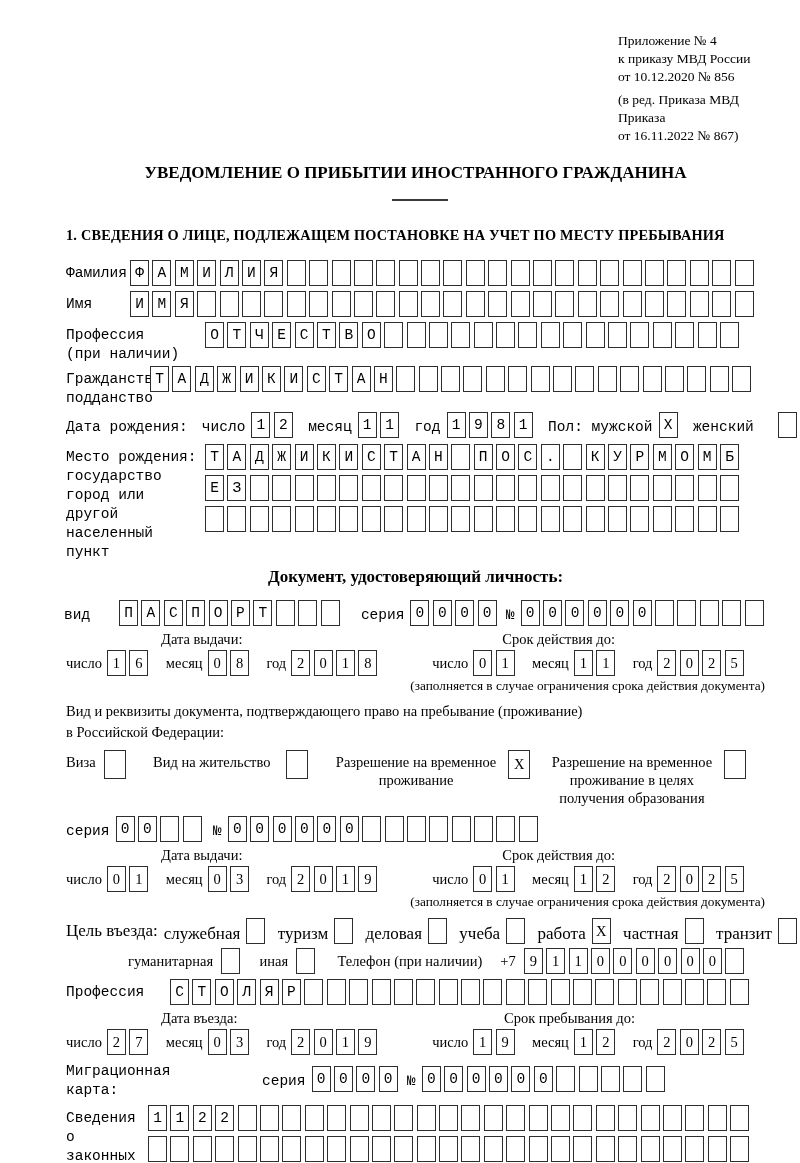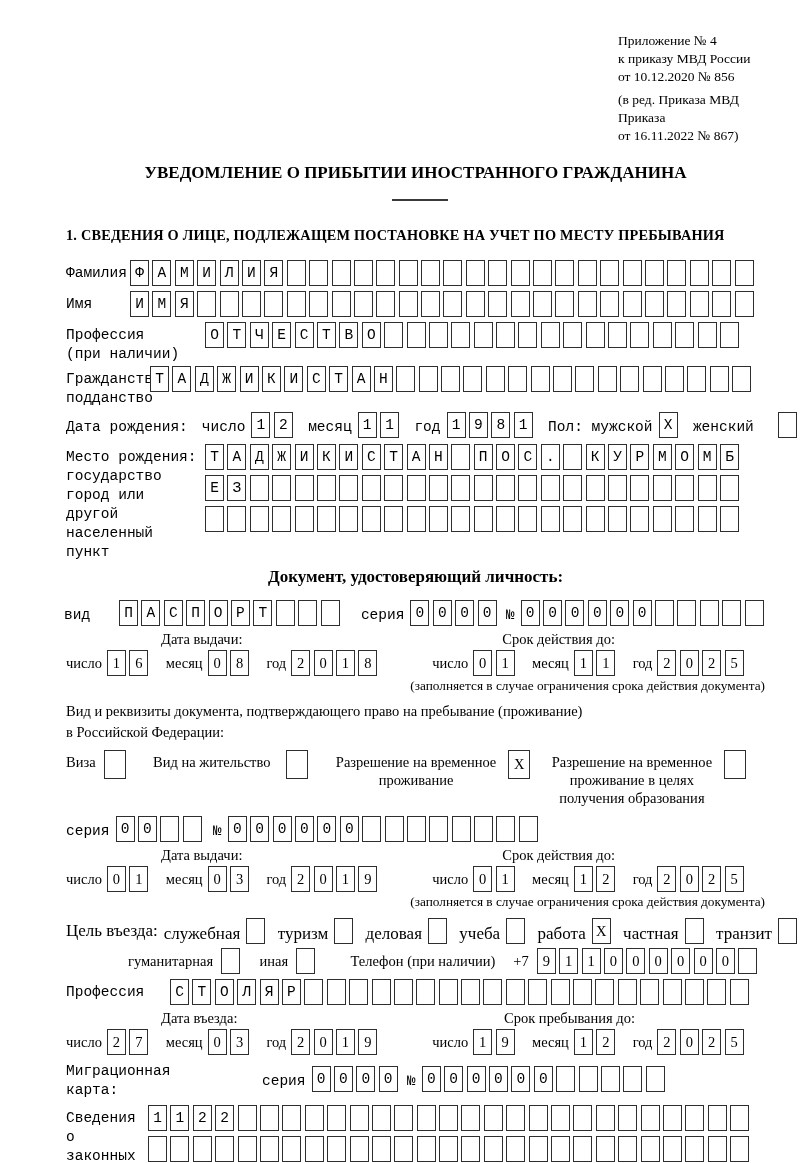--- a/index.html
+++ b/index.html
@@ -69,21 +69,21 @@
   .visa-row .cells { margin-left:8px; margin-top:2px; }
   .opt-block { text-align:center; font-size:14.5px; line-height:18px; padding-top:5px; }
 
   
   .purpose-row { display:flex; align-items:center; margin-top:8px; flex-wrap:nowrap; }
   .purpose-row .olab { font-size:17px; margin-right:6px; flex:none; }
   .purpose-row .opt { display:flex; align-items:flex-end; margin-right:9px; }
   .purpose2-row { display:flex; align-items:center; margin-top:4px; margin-left:62px; }
   .purpose2-row .olab { font-size:14.5px; margin-right:8px; }
   .purpose2-row .opt { display:flex; align-items:center; margin-right:16px; }
-  .phone-lab { font-size:14.5px; margin-left:16px; margin-right:18px; }
+  .phone-lab { font-size:14.5px; margin-left:3px; margin-right:18px; }
   .plus7 { font-size:14.5px; margin-right:8px; }
 </style>
 </head>
 <body>
 
 <div class="page">
 
   <div class="ref-block">
     <div>Приложение № 4</div>
     <div>к приказу МВД России</div>

